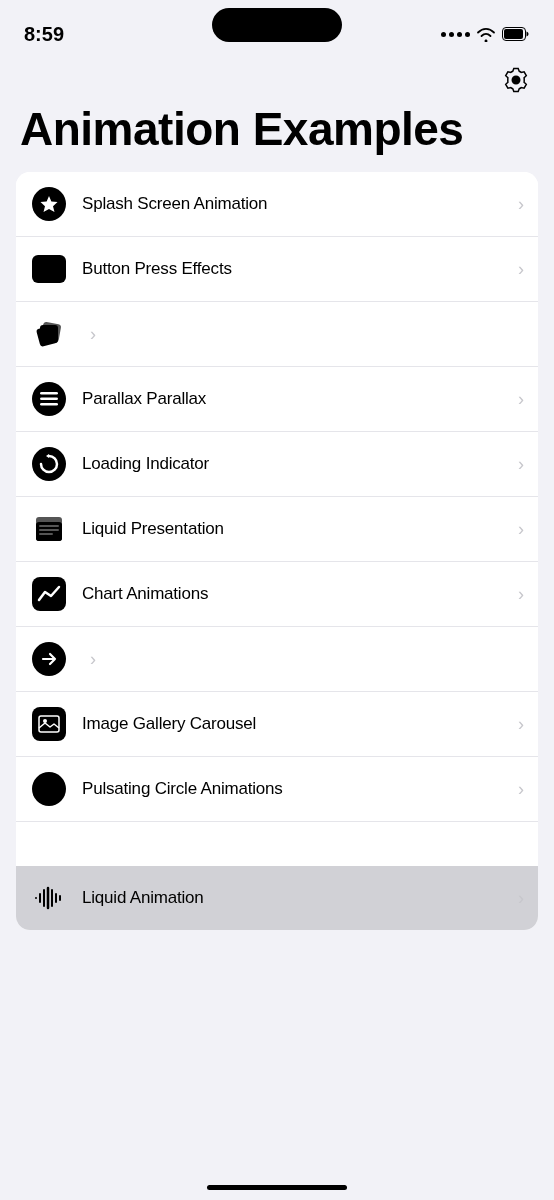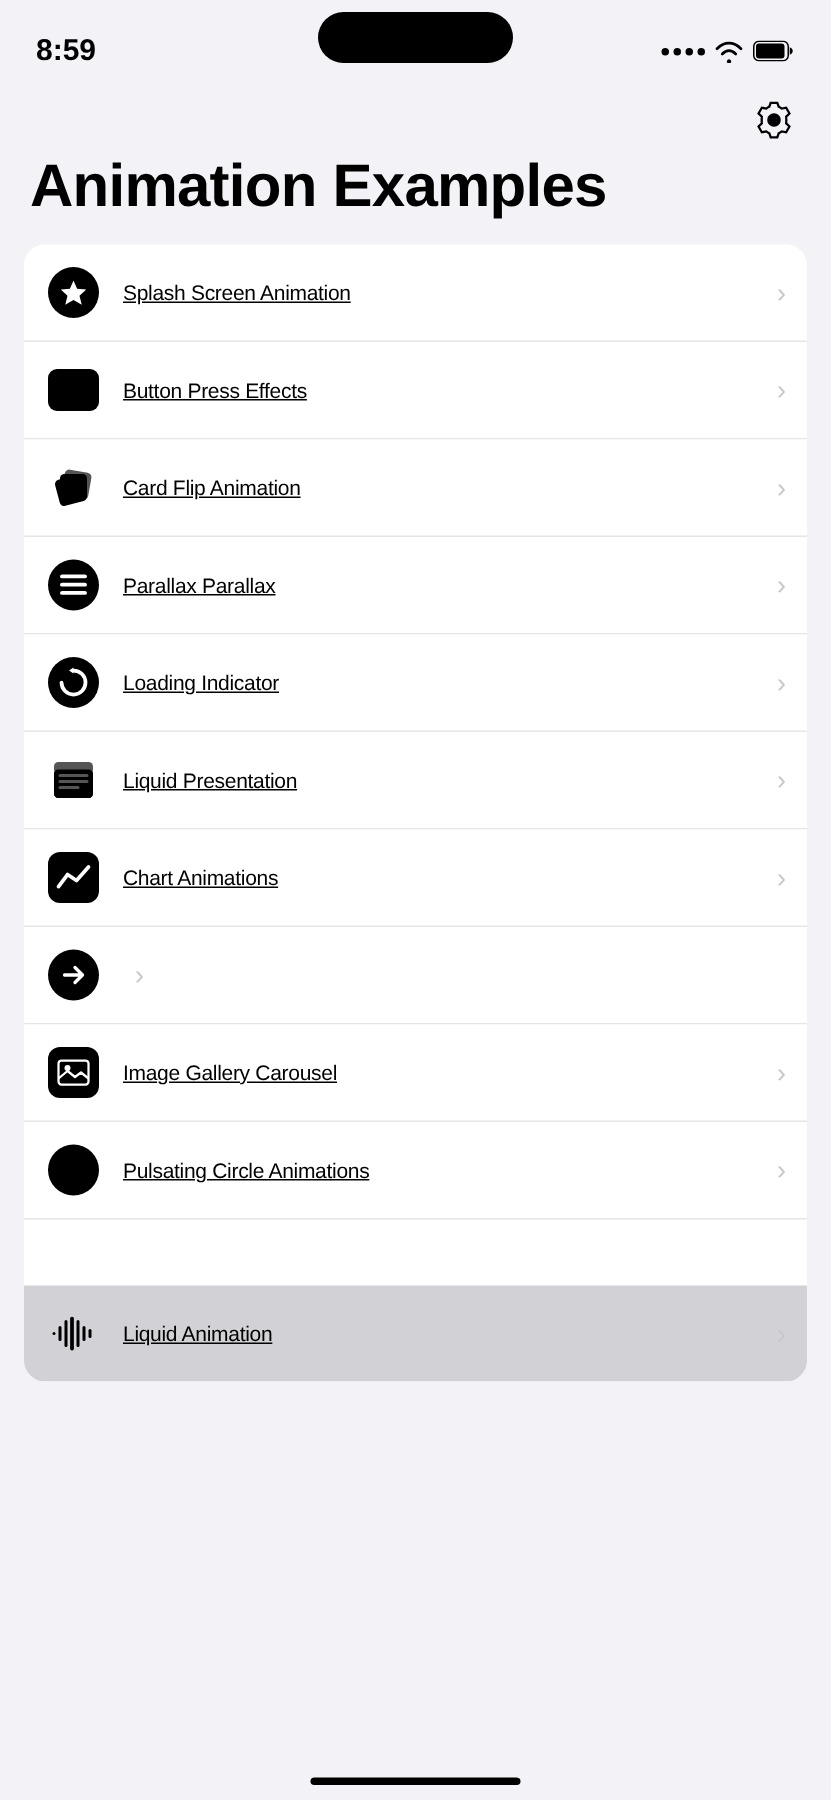--- a/index.html
+++ b/index.html
@@ -78,21 +78,21 @@
       width: 36px;
       height: 36px;
       display: flex;
       align-items: center;
       justify-content: center;
       cursor: pointer;
     }
 
     
     .page-title {
-      font-size: 40px;
+      font-size: 46px;
       font-weight: 800;
       color: #000;
       padding: 4px 20px 16px 20px;
       letter-spacing: -0.5px;
     }
 
     
     .list-container {
       margin: 0 16px;
       background: #fff;
@@ -124,25 +124,24 @@
       height: 38px;
       display: flex;
       align-items: center;
       justify-content: center;
       flex-shrink: 0;
       margin-right: 14px;
     }
 
     .item-label {
       flex: 1;
-      font-size: 14px;
+      font-size: 17px;
       font-weight: 400;
       color: #000;
       letter-spacing: -0.2px;
-      text-decoration: underline;
     }
 
     .chevron {
       color: #c7c7cc;
       font-size: 18px;
       font-weight: 500;
       margin-left: 8px;
     }
 
     
@@ -310,21 +309,20 @@
   </div>
 
   <div class="list-item">
     <div class="item-icon">
       <svg width="34" height="34" viewBox="0 0 34 34">
         <rect x="6" y="10" width="18" height="18" rx="3" fill="#000" transform="rotate(-15 15 19)"></rect>
         <rect x="10" y="6" width="18" height="18" rx="3" fill="#555" transform="rotate(10 19 15)"></rect>
         <rect x="8" y="8" width="18" height="18" rx="3" fill="#000"></rect>
       </svg>
     </div>
-    <span class="item-label">Card Flip Animation</span>
     <span class="chevron">›</span>
   </div>
 
   <div class="list-item">
     <div class="item-icon">
       <div class="icon-circle-lines">
         <svg width="22" height="16" viewBox="0 0 22 16">
           <rect x="2" y="1" width="18" height="2.5" rx="1.5" fill="#fff"></rect>
           <rect x="2" y="6.5" width="18" height="2.5" rx="1.5" fill="#fff"></rect>
           <rect x="2" y="12" width="18" height="2.5" rx="1.5" fill="#fff"></rect>

